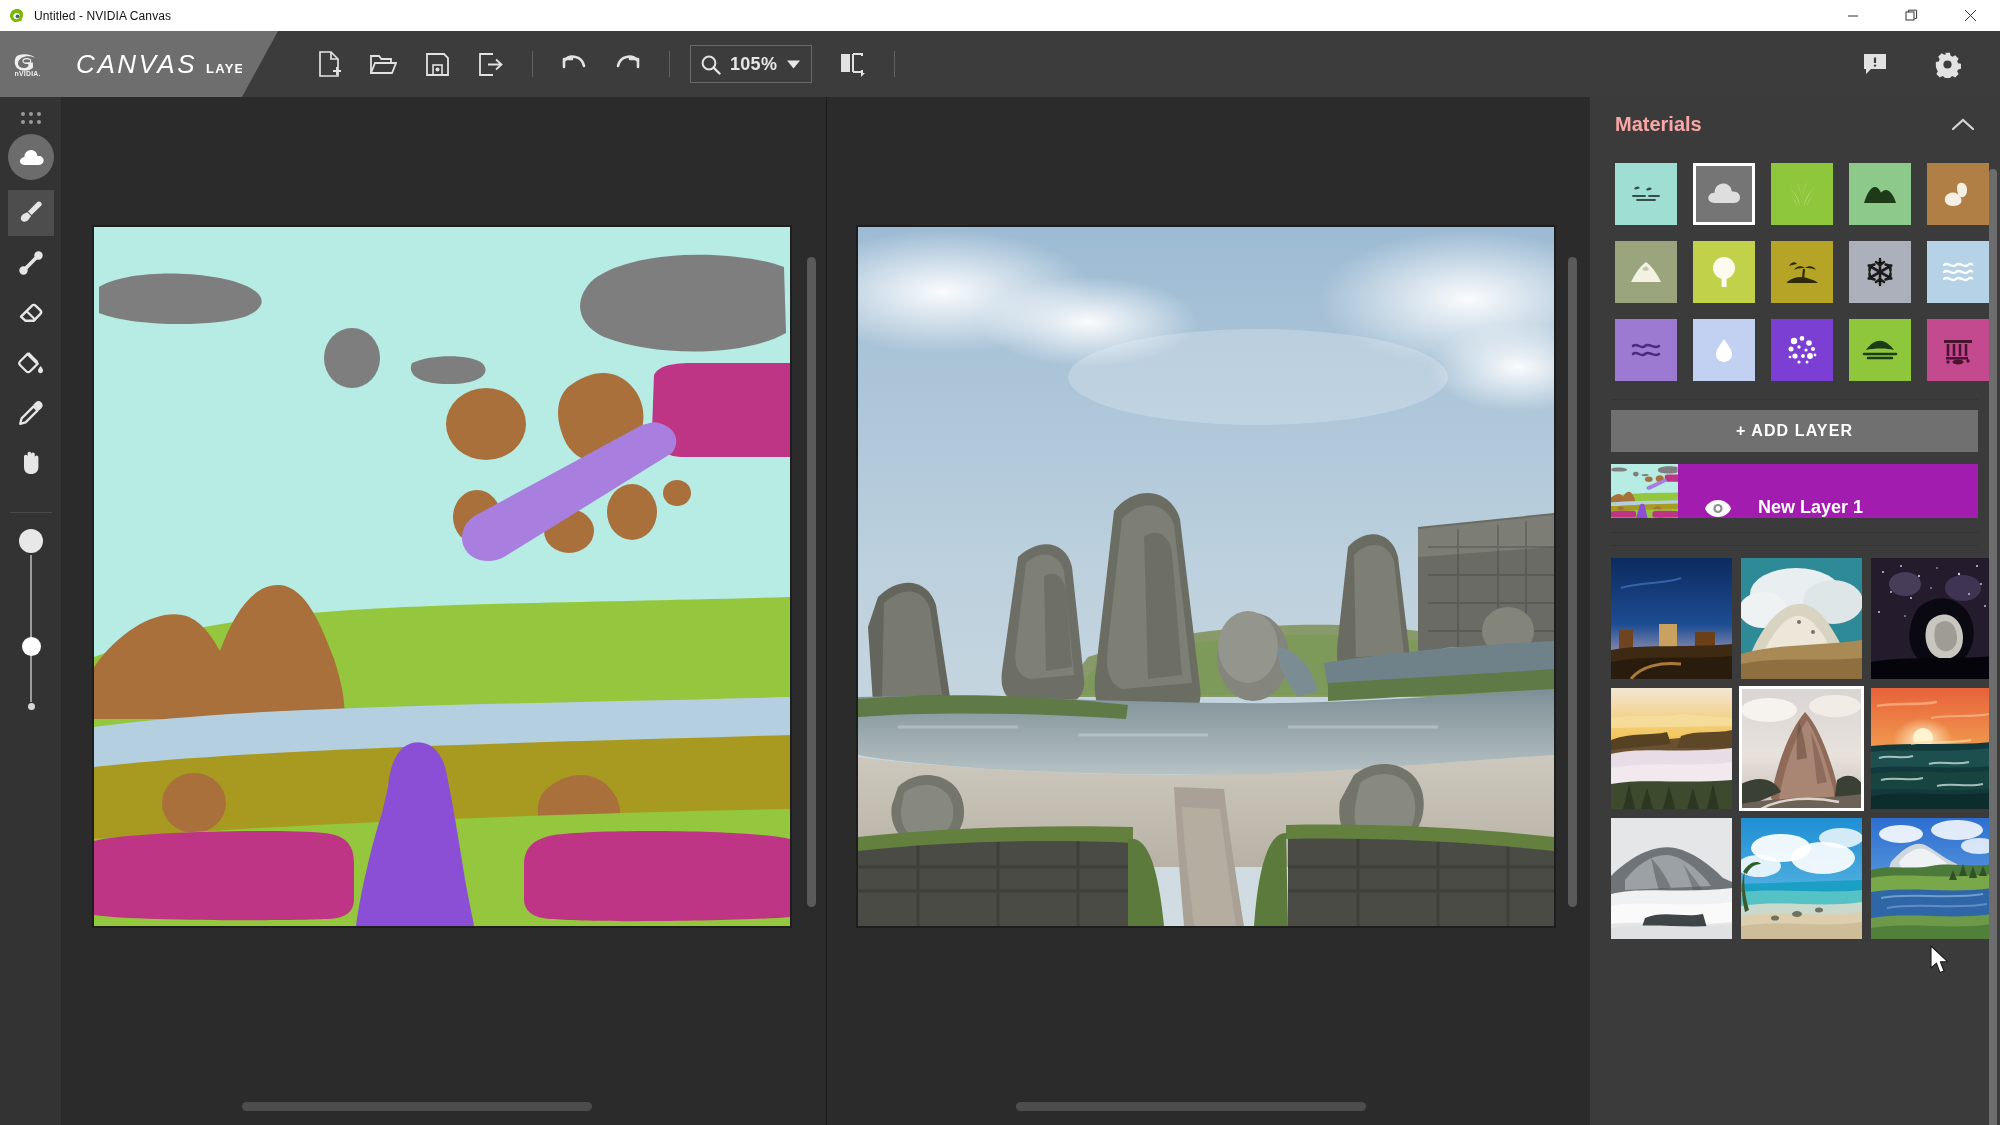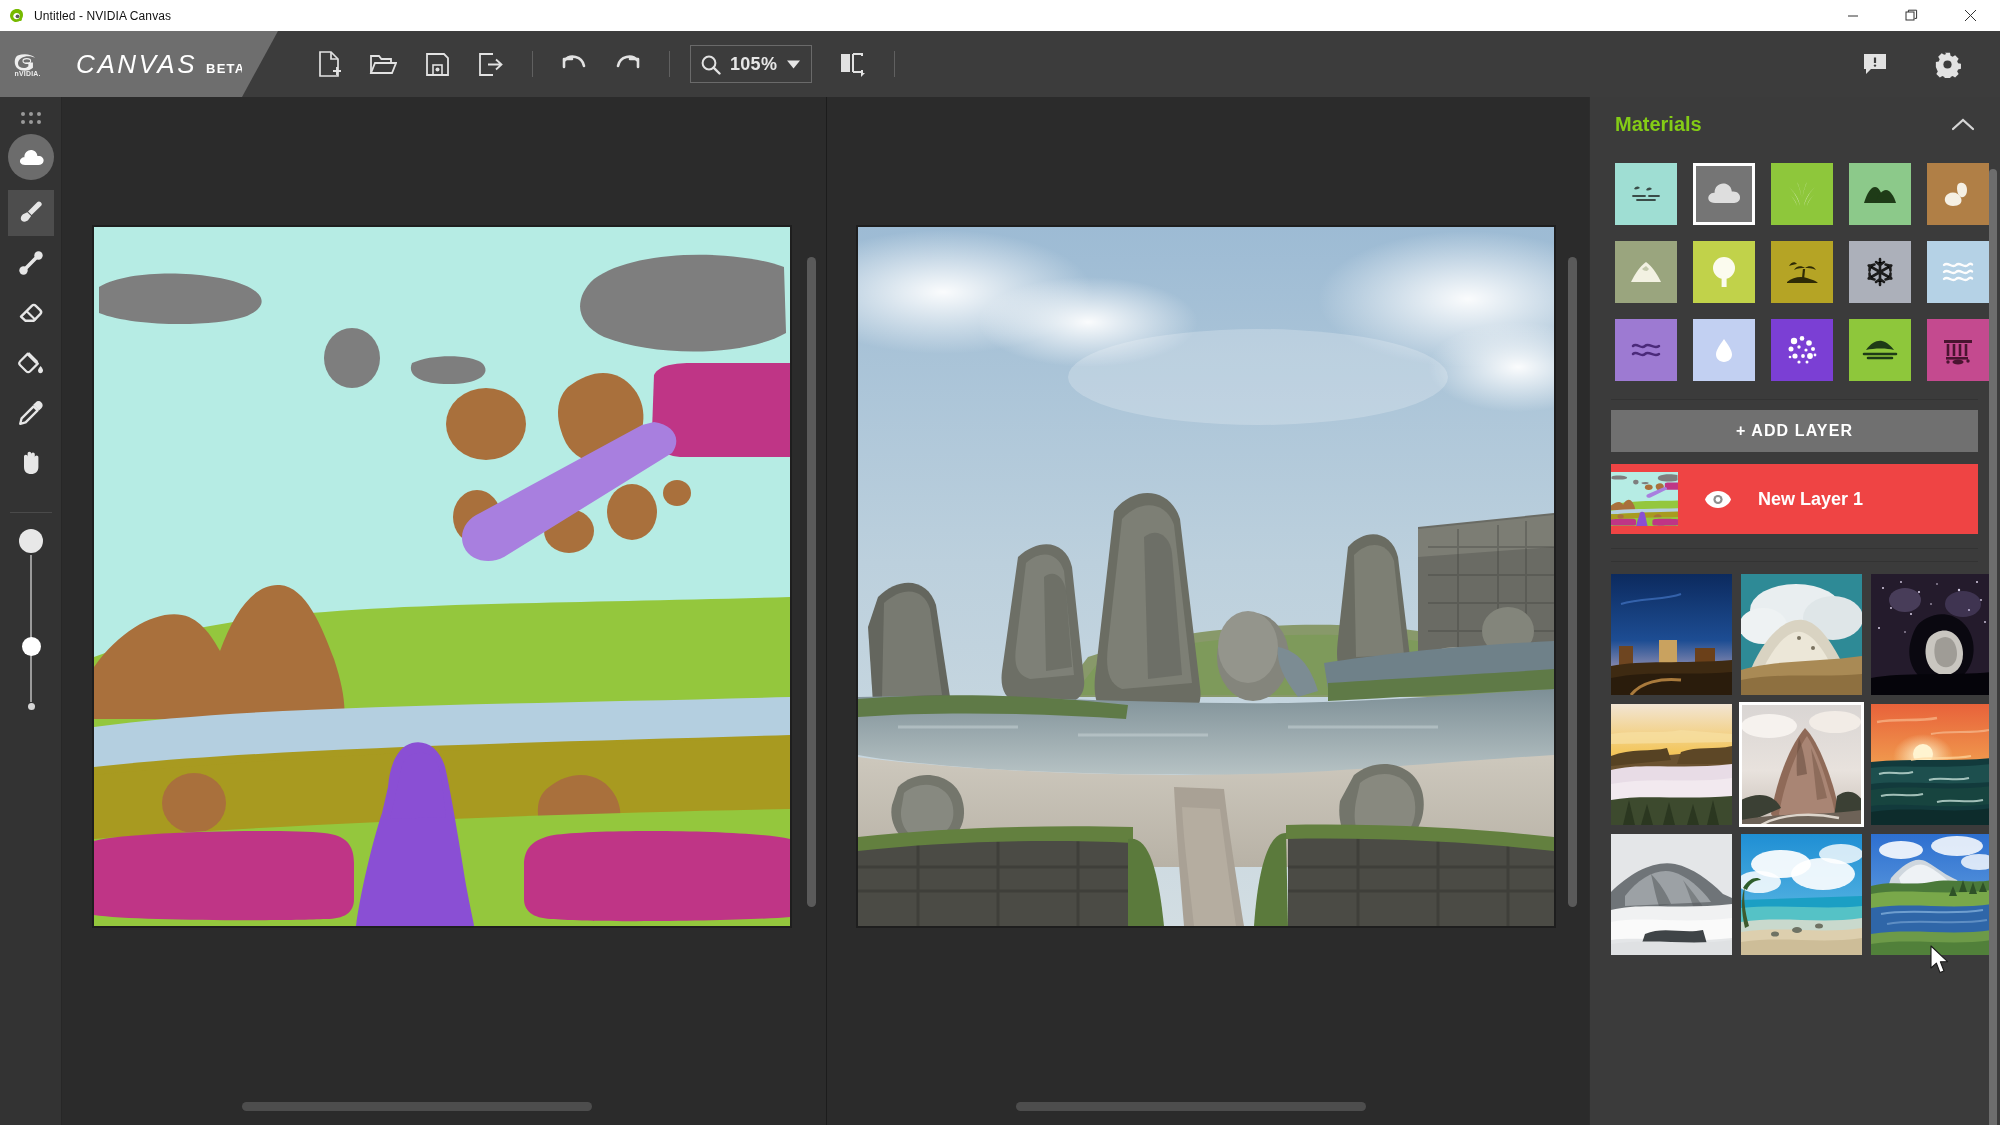--- a/index.html
+++ b/index.html
@@ -131,43 +131,43 @@
     width: 411px; flex: none; background: #3b3b3b;
     position: relative; overflow: hidden;
   }
   .rpanel::before{
     content:""; position:absolute; left:0; top:0; bottom:0; width:1px; background:#2d2d2d;
   }
   .sect-head {
     display: flex; align-items: center; justify-content: space-between;
     padding: 0 26px; height: 54px;
   }
-  .sect-title { font-size: 20px; color: #84cc16; font-weight: 700; }
+  .sect-title { font-size: 20px; color: #fca5a5; font-weight: 700; }
   .chev { opacity: .9; }
   .sect-div { height: 1px; background: #333; margin: 0 22px; }
 
   .matgrid {
     display: grid; grid-template-columns: repeat(5, 62px);
     gap: 16px 16px; padding: 12px 0 18px 26px;
   }
   .mat {
     width: 62px; height: 62px; display: flex;
     align-items: center; justify-content: center; position: relative;
   }
   .mat.sel { outline: 3px solid #ffffff; outline-offset: -3px; }
 
   .panel-btn {
     margin: 10px 22px 0; height: 42px; background: #707070;
     display: flex; align-items: center; justify-content: center;
     font-size: 16px; color: #fff; font-weight: 700; letter-spacing: 1.1px;
   }
 
   .layer-row {
-    margin: 12px 22px 0; height: 70px; background: #ef4444;
-    display: flex; align-items: center;
+    margin: 12px 22px 0; height: 54px; background: #a21caf;
+    display: flex; align-items: flex-end;
   }
   .layer-thumb { width: 67px; height: 54px; flex: none; position: relative; overflow: hidden; }
   .layer-eye { margin-left: 26px; }
   .layer-name { margin-left: 26px; font-size: 18px; color: #fff; font-weight: 700; }
 
   .stylegrid {
     display: grid; grid-template-columns: repeat(3, 121px);
     gap: 9px; padding: 12px 0 10px 22px;
   }
   .style {
@@ -221,21 +221,21 @@
   <div class="brand">
     <span class="nv-logo">
       <svg viewBox="0 0 60 34" width="46" height="26">
         <path d="M6 6 C14 3 24 4 29 9 C24 6 16 6 11 9 C6 12 5 18 9 21 C12 23 17 23 20 20 L20 17 L16 17 L16 15 L26 15 L26 22 C21 27 11 27 6 23 C1 19 1 9 6 6Z" fill="#eeeeee"></path>
         <ellipse cx="18" cy="13" rx="5" ry="3" fill="none" stroke="#eee" stroke-width="1.4"></ellipse>
         <text x="2" y="33" font-family="Liberation Sans, sans-serif" font-size="9" font-weight="bold" fill="#eeeeee" letter-spacing="0.3">nVIDIA.</text>
       </svg>
     </span>
     <span class="brand-text">
       <span class="brand-canvas">CANVAS</span>
-      <span class="brand-beta">BETA</span>
+      <span class="brand-beta">LAYER</span>
     </span>
   </div>
 
   <div class="tools">
     <div class="tbtn">
       <svg width="25" height="27" viewBox="0 0 25 27">
         <path d="M3 1h11l7 7v17H3z" fill="none" stroke="#e2e2e2" stroke-width="1.7"></path>
         <path d="M14 1v7h7" fill="none" stroke="#e2e2e2" stroke-width="1.7"></path>
         <path d="M16 20h8M20 16v8" stroke="#e2e2e2" stroke-width="1.9"></path>
       </svg>

